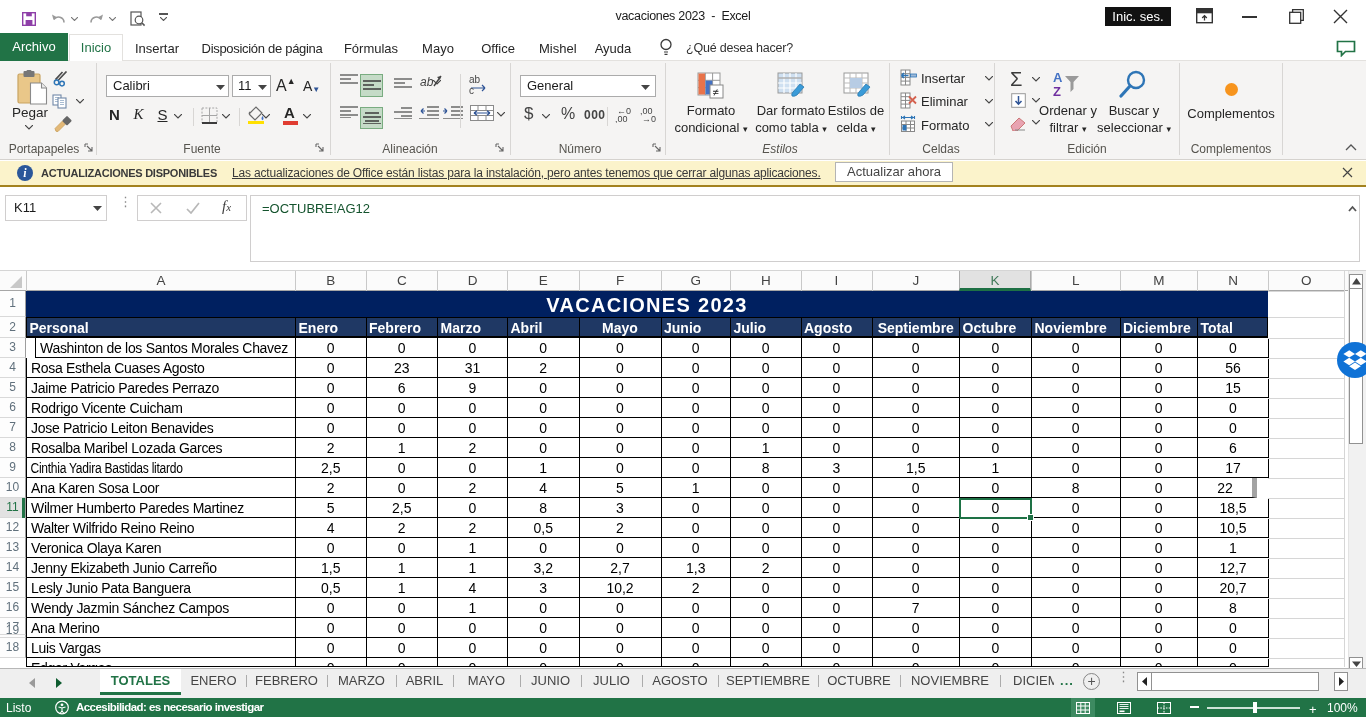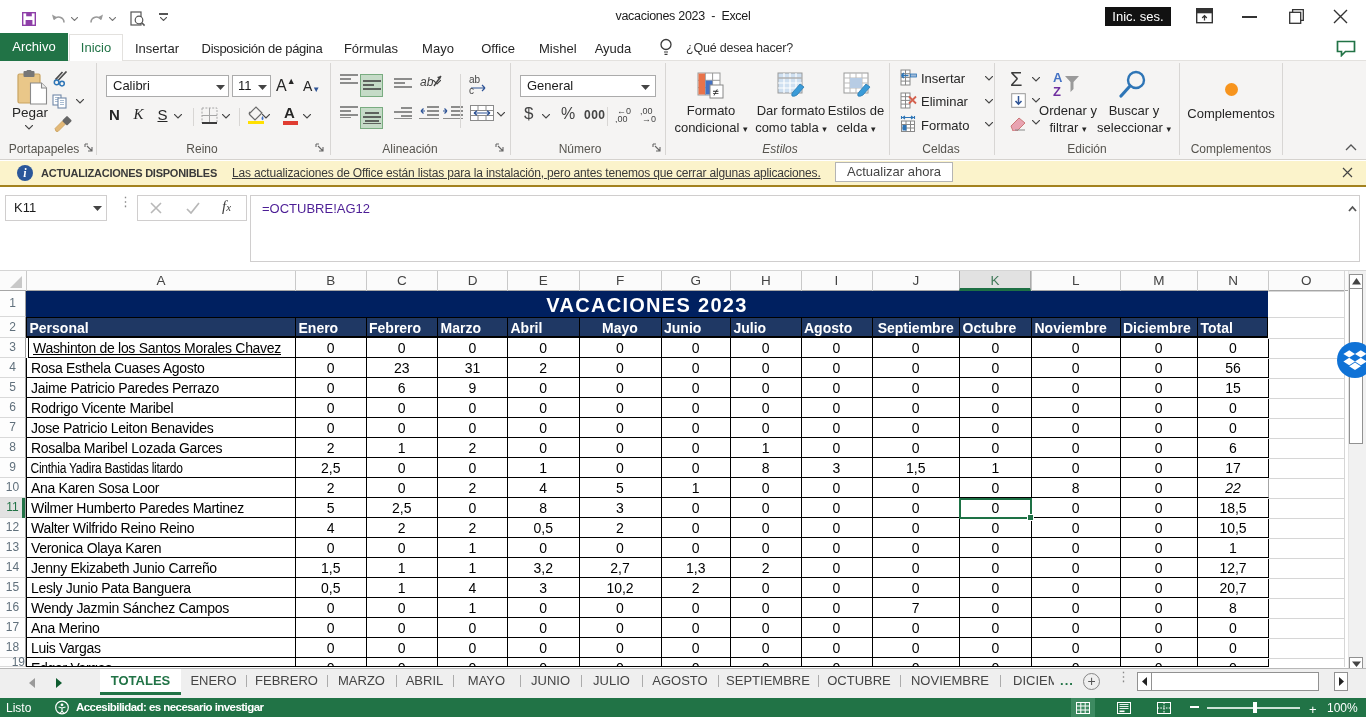--- a/index.html
+++ b/index.html
@@ -168,21 +168,21 @@
     <rect x="2" y="16" width="16" height="3" fill="#FFE000"></rect>
   </svg>
 <svg class="abs" style="left:262px;top:114px;" width="8" height="5" viewBox="0 0 8 5">
     <path d="M0 0 l4 4 l4 -4" fill="none" stroke="#444" stroke-width="1.2"></path>
   </svg>
 <div class="abs" style="left:284px;top:104px;font-size:15px;font-weight:bold;color:#262626;">A</div>
 <div class="abs" style="left:283px;top:121px;width:15px;height:4px;background:#E03C31;"></div>
 <svg class="abs" style="left:303px;top:114px;" width="8" height="5" viewBox="0 0 8 5">
     <path d="M0 0 l4 4 l4 -4" fill="none" stroke="#444" stroke-width="1.2"></path>
   </svg>
-<div class="glab" style="left:140px;width:124px;">Reino</div>
+<div class="glab" style="left:140px;width:124px;">Fuente</div>
 <svg class="launch" style="left:315px;top:143px;" viewBox="0 0 10 10">
     <path d="M1 1 v3 M1 1 h3 M3 3 l5 5 M8 4 v4 h-4" fill="none" stroke="#666" stroke-width="1.1"></path>
   </svg>
 <div class="gsep" style="left:330px;"></div>
 
 <svg class="abs" style="left:340px;top:74px;" width="18" height="12" viewBox="0 0 18 12">
     <path d="M0 1 h18 M0 5 h11 M0 9 h18" stroke="#6a6a6a" stroke-width="1.6"></path>
   </svg>
 <div class="abs" style="left:360px;top:74px;width:23px;height:23px;background:#C5DBC7;border:1px solid #79AC80;"></div>
 <svg class="abs" style="left:363px;top:80px;" width="18" height="12" viewBox="0 0 18 12">
@@ -382,21 +382,21 @@
 <div class="abs" style="left:119px;top:199px;width:3px;height:18px;color:#8a8a8a;font-size:13px;line-height:6px;">⋮</div>
 <div class="abs" style="left:137px;top:195px;width:110px;height:26px;background:#fff;border:1px solid #D0CECE;"></div>
 <svg class="abs" style="left:150px;top:202px;" width="12" height="12" viewBox="0 0 12 12">
     <path d="M1 1 L11 11 M11 1 L1 11" stroke="#B8B8B8" stroke-width="1.6"></path>
   </svg>
 <svg class="abs" style="left:186px;top:202px;" width="14" height="12" viewBox="0 0 14 12">
     <path d="M1 7 l4 4 L13 1" fill="none" stroke="#B8B8B8" stroke-width="1.7"></path>
   </svg>
 <div class="abs" style="left:222px;top:198px;font-size:15px;font-style:italic;color:#3f3f3f;font-family:'Liberation Serif',serif;">f<span style="font-size:11px;">x</span></div>
 <div class="abs" style="left:250px;top:195px;width:1110px;height:67px;background:#fff;border:1px solid #D0CECE;"></div>
-<div class="abs" style="left:262px;top:201px;font-size:13px;color:#4c1d95;">=OCTUBRE!AG12</div>
+<div class="abs" style="left:262px;top:201px;font-size:13px;color:#14532d;">=OCTUBRE!AG12</div>
 <svg class="abs" style="left:1348px;top:205px;" width="9" height="7" viewBox="0 0 9 7">
     <path d="M1 6 l3.5 -4 l3.5 4" fill="none" stroke="#555" stroke-width="1.8"></path>
   </svg>
 
 <div style="position:absolute;left:0;top:271.0px;width:1348px;height:20.0px;background:#FBFBFB;border-bottom:1px solid #A6A6A6;box-sizing:border-box;"></div>
 <div style="position:absolute;left:0;top:270.0px;width:1366px;height:1px;background:#D5D5D5;"></div>
 <div style="position:absolute;left:10px;top:276.0px;width:0;height:0;border-left:12px solid transparent;border-bottom:12px solid #C8C8C8;"></div>
 <div class="chd" style="left:26.0px;top:271.0px;width:269.0px;height:20.0px;border-left:1px solid #C9C9C9;">A</div>
 <div class="chd" style="left:295.0px;top:271.0px;width:70.5px;height:20.0px;border-left:1px solid #C9C9C9;">B</div>
 <div class="chd" style="left:365.5px;top:271.0px;width:71.5px;height:20.0px;border-left:1px solid #C9C9C9;">C</div>
@@ -460,21 +460,21 @@
   </div>
 <div class="gut" style="top:598.0px;height:20.0px;">
     <span class="gnum" style="line-height:19.0px;">16</span>
   </div>
 <div class="gut" style="top:618.0px;height:20.0px;">
     <span class="gnum" style="line-height:19.0px;">17</span>
   </div>
 <div class="gut" style="top:638.0px;height:20.0px;">
     <span class="gnum" style="line-height:19.0px;">18</span>
   </div>
-<div class="gut" style="top:658.0px;height:9.0px;text-align:right;">
+<div class="gut" style="top:626px;height:9.0px;">
     <span class="gnum" style="line-height:8.0px;">19</span>
   </div>
 <div style="position:absolute;left:26.0px;top:291.0px;width:1242.0px;height:26.0px;background:#002060;"></div>
 <div style="position:absolute;left:26.0px;top:291.0px;width:1242.0px;height:27.0px;line-height:28.0px;text-align:center;font-weight:bold;font-size:20px;color:#fff;letter-spacing:1.3px;">VACACIONES 2023</div>
 <div class="c2" style="left:26.0px;top:317.0px;width:269.0px;height:21.0px;background:#1F3864;border-left:1px solid #000;border-top:1px solid #000;border-bottom:2px solid #000;">
     <span class="h2l">Personal</span>
   </div>
 <div class="c2" style="left:295.0px;top:317.0px;width:70.5px;height:21.0px;background:#1F3864;border-left:1px solid #000;border-top:1px solid #000;border-bottom:2px solid #000;">
     <span class="h2l">Enero</span>
   </div>
@@ -507,21 +507,21 @@
   </div>
 <div class="c2" style="left:1031.0px;top:317.0px;width:88.5px;height:21.0px;background:#1F3864;border-left:1px solid #000;border-top:1px solid #000;border-bottom:2px solid #000;">
     <span class="h2l">Noviembre</span>
   </div>
 <div class="c2" style="left:1119.5px;top:317.0px;width:77.5px;height:21.0px;background:#1F3864;border-left:1px solid #000;border-top:1px solid #000;border-bottom:2px solid #000;">
     <span class="h2l">Diciembre</span>
   </div>
 <div class="c2" style="left:1197.0px;top:317.0px;width:71.0px;height:21.0px;background:#1F3864;border-left:1px solid #000;border-top:1px solid #000;border-bottom:2px solid #000;border-right:1px solid #000;">
     <span class="h2l">Total</span>
   </div>
-<div class="cd cdl" style="left:28px;top:338.0px;width:269.0px;height:20.0px;text-decoration:underline;">
+<div class="cd cdl" style="left:35px;top:338.0px;width:269.0px;height:20.0px;">
     <span class="nm">Washinton de los Santos Morales Chavez</span>
   </div>
 <div class="cd cdc" style="left:295.0px;top:338.0px;width:70.5px;height:20.0px;">
     <span>0</span>
   </div>
 <div class="cd cdc" style="left:365.5px;top:338.0px;width:71.5px;height:20.0px;">
     <span>0</span>
   </div>
 <div class="cd cdc" style="left:437.0px;top:338.0px;width:70.0px;height:20.0px;">
     <span>0</span>
@@ -634,21 +634,21 @@
 <div class="cd cdc" style="left:1031.0px;top:378.0px;width:88.5px;height:20.0px;">
     <span>0</span>
   </div>
 <div class="cd cdc" style="left:1119.5px;top:378.0px;width:77.5px;height:20.0px;">
     <span>0</span>
   </div>
 <div class="cd cdc" style="left:1197.0px;top:378.0px;width:72.0px;height:20.0px;border-right:1px solid #000;">
     <span>15</span>
   </div>
 <div class="cd cdl" style="left:26.0px;top:398.0px;width:269.0px;height:20.0px;">
-    <span class="nm">Rodrigo Vicente Maribel</span>
+    <span class="nm">Rodrigo Vicente Cuicham</span>
   </div>
 <div class="cd cdc" style="left:295.0px;top:398.0px;width:70.5px;height:20.0px;">
     <span>0</span>
   </div>
 <div class="cd cdc" style="left:365.5px;top:398.0px;width:71.5px;height:20.0px;">
     <span>0</span>
   </div>
 <div class="cd cdc" style="left:437.0px;top:398.0px;width:70.0px;height:20.0px;">
     <span>0</span>
   </div>
@@ -840,21 +840,21 @@
   </div>
 <div class="cd cdc" style="left:959.0px;top:478.0px;width:72.0px;height:20.0px;">
     <span>0</span>
   </div>
 <div class="cd cdc" style="left:1031.0px;top:478.0px;width:88.5px;height:20.0px;">
     <span>8</span>
   </div>
 <div class="cd cdc" style="left:1119.5px;top:478.0px;width:77.5px;height:20.0px;">
     <span>0</span>
   </div>
-<div class="cd cdc" style="left:1197.0px;top:478.0px;width:72.0px;height:20.0px;border-right:1px solid #a3a3a3;font-style:italic;">
+<div class="cd cdc" style="left:1197.0px;top:478.0px;width:60px;height:20.0px;border-right:5px solid #a3a3a3;">
     <span>22</span>
   </div>
 <div class="cd cdl" style="left:26.0px;top:498.0px;width:269.0px;height:20.0px;">
     <span class="nm">Wilmer Humberto Paredes Martinez</span>
   </div>
 <div class="cd cdc" style="left:295.0px;top:498.0px;width:70.5px;height:20.0px;">
     <span>5</span>
   </div>
 <div class="cd cdc" style="left:365.5px;top:498.0px;width:71.5px;height:20.0px;">
     <span>2,5</span>

